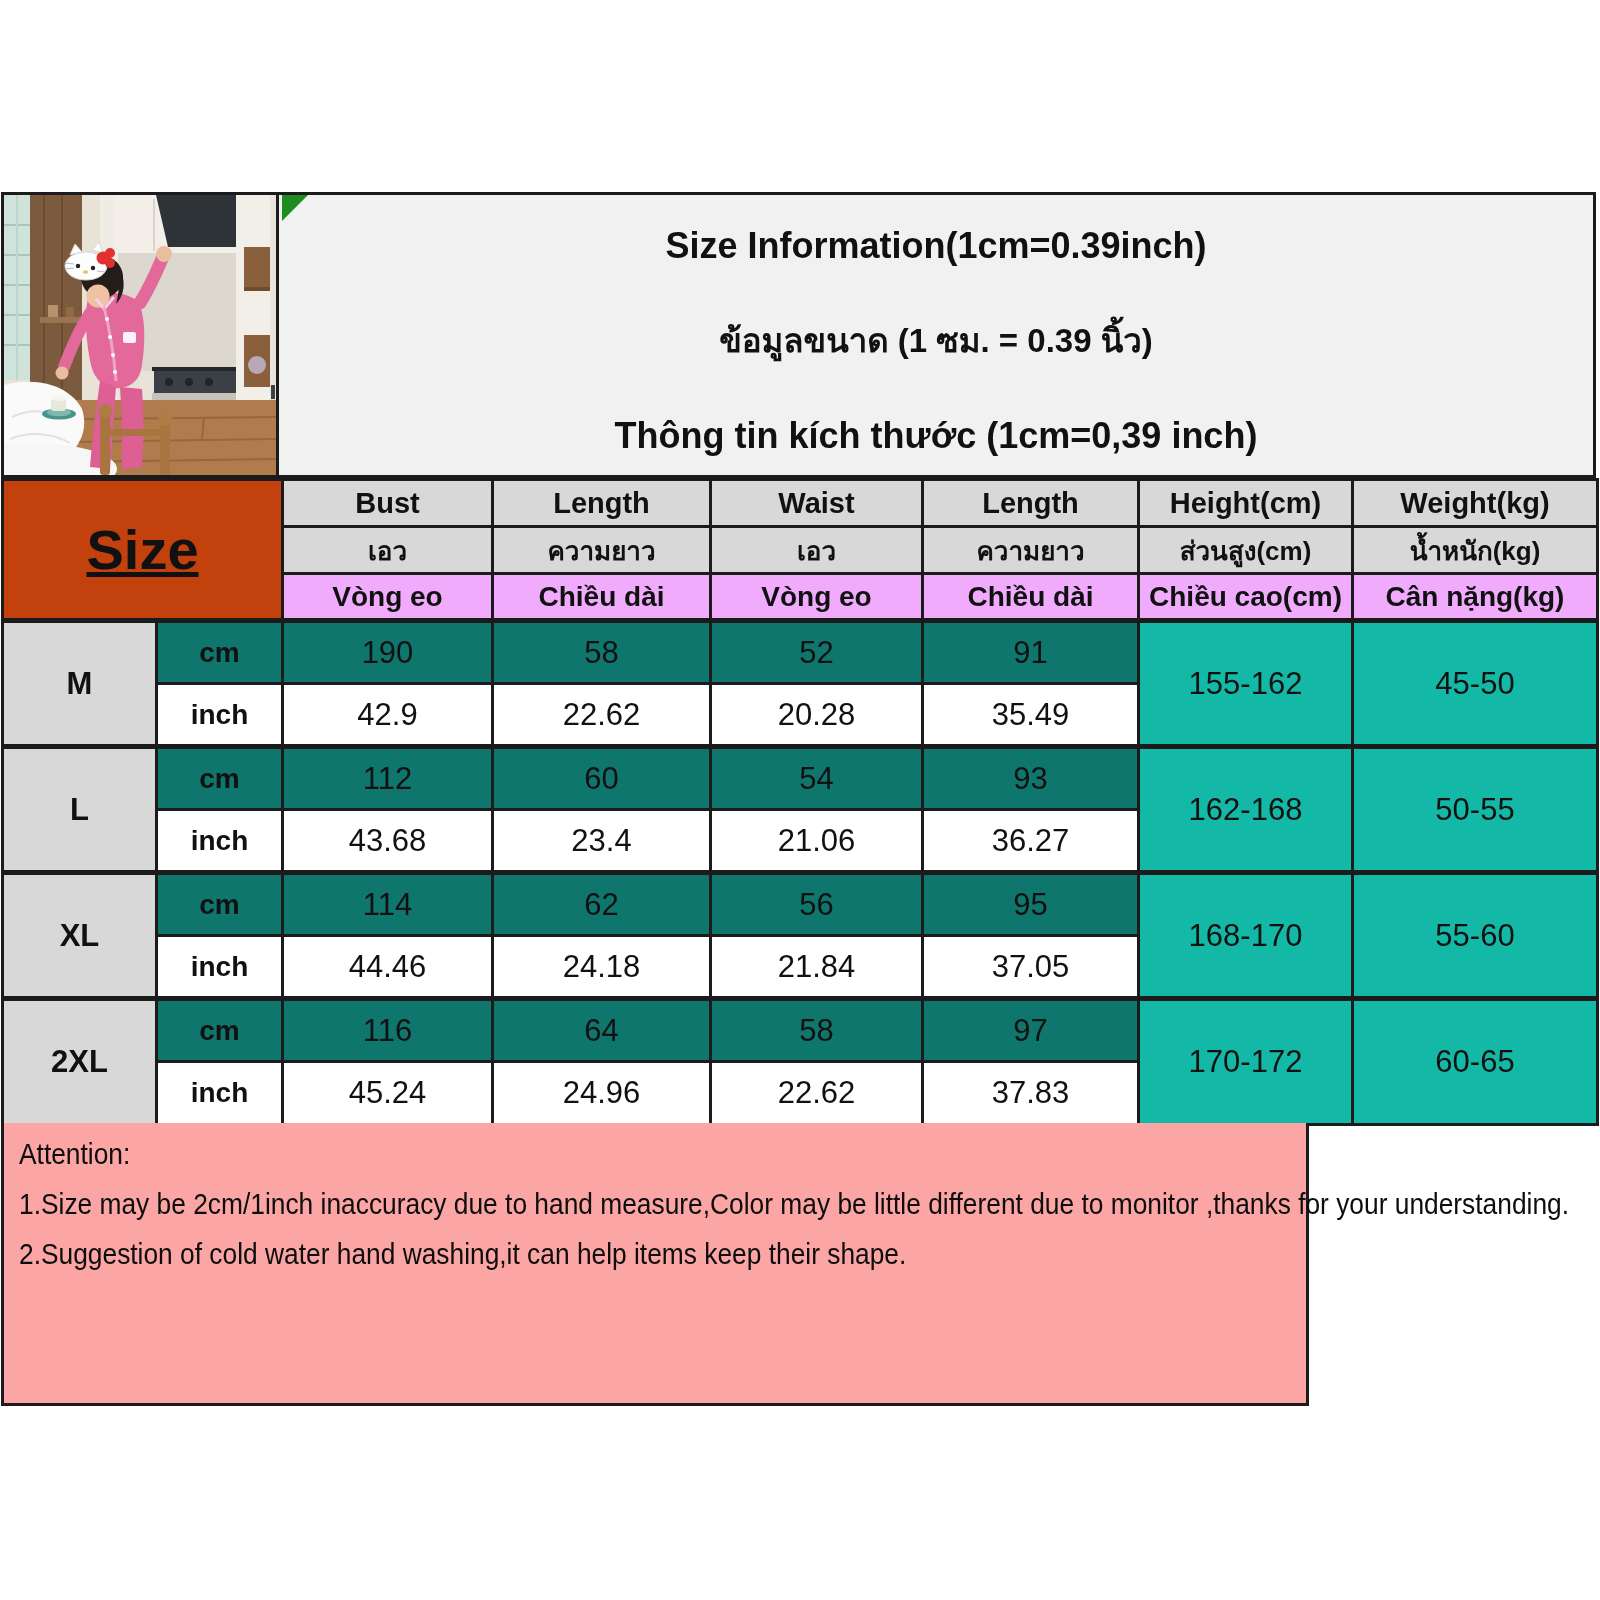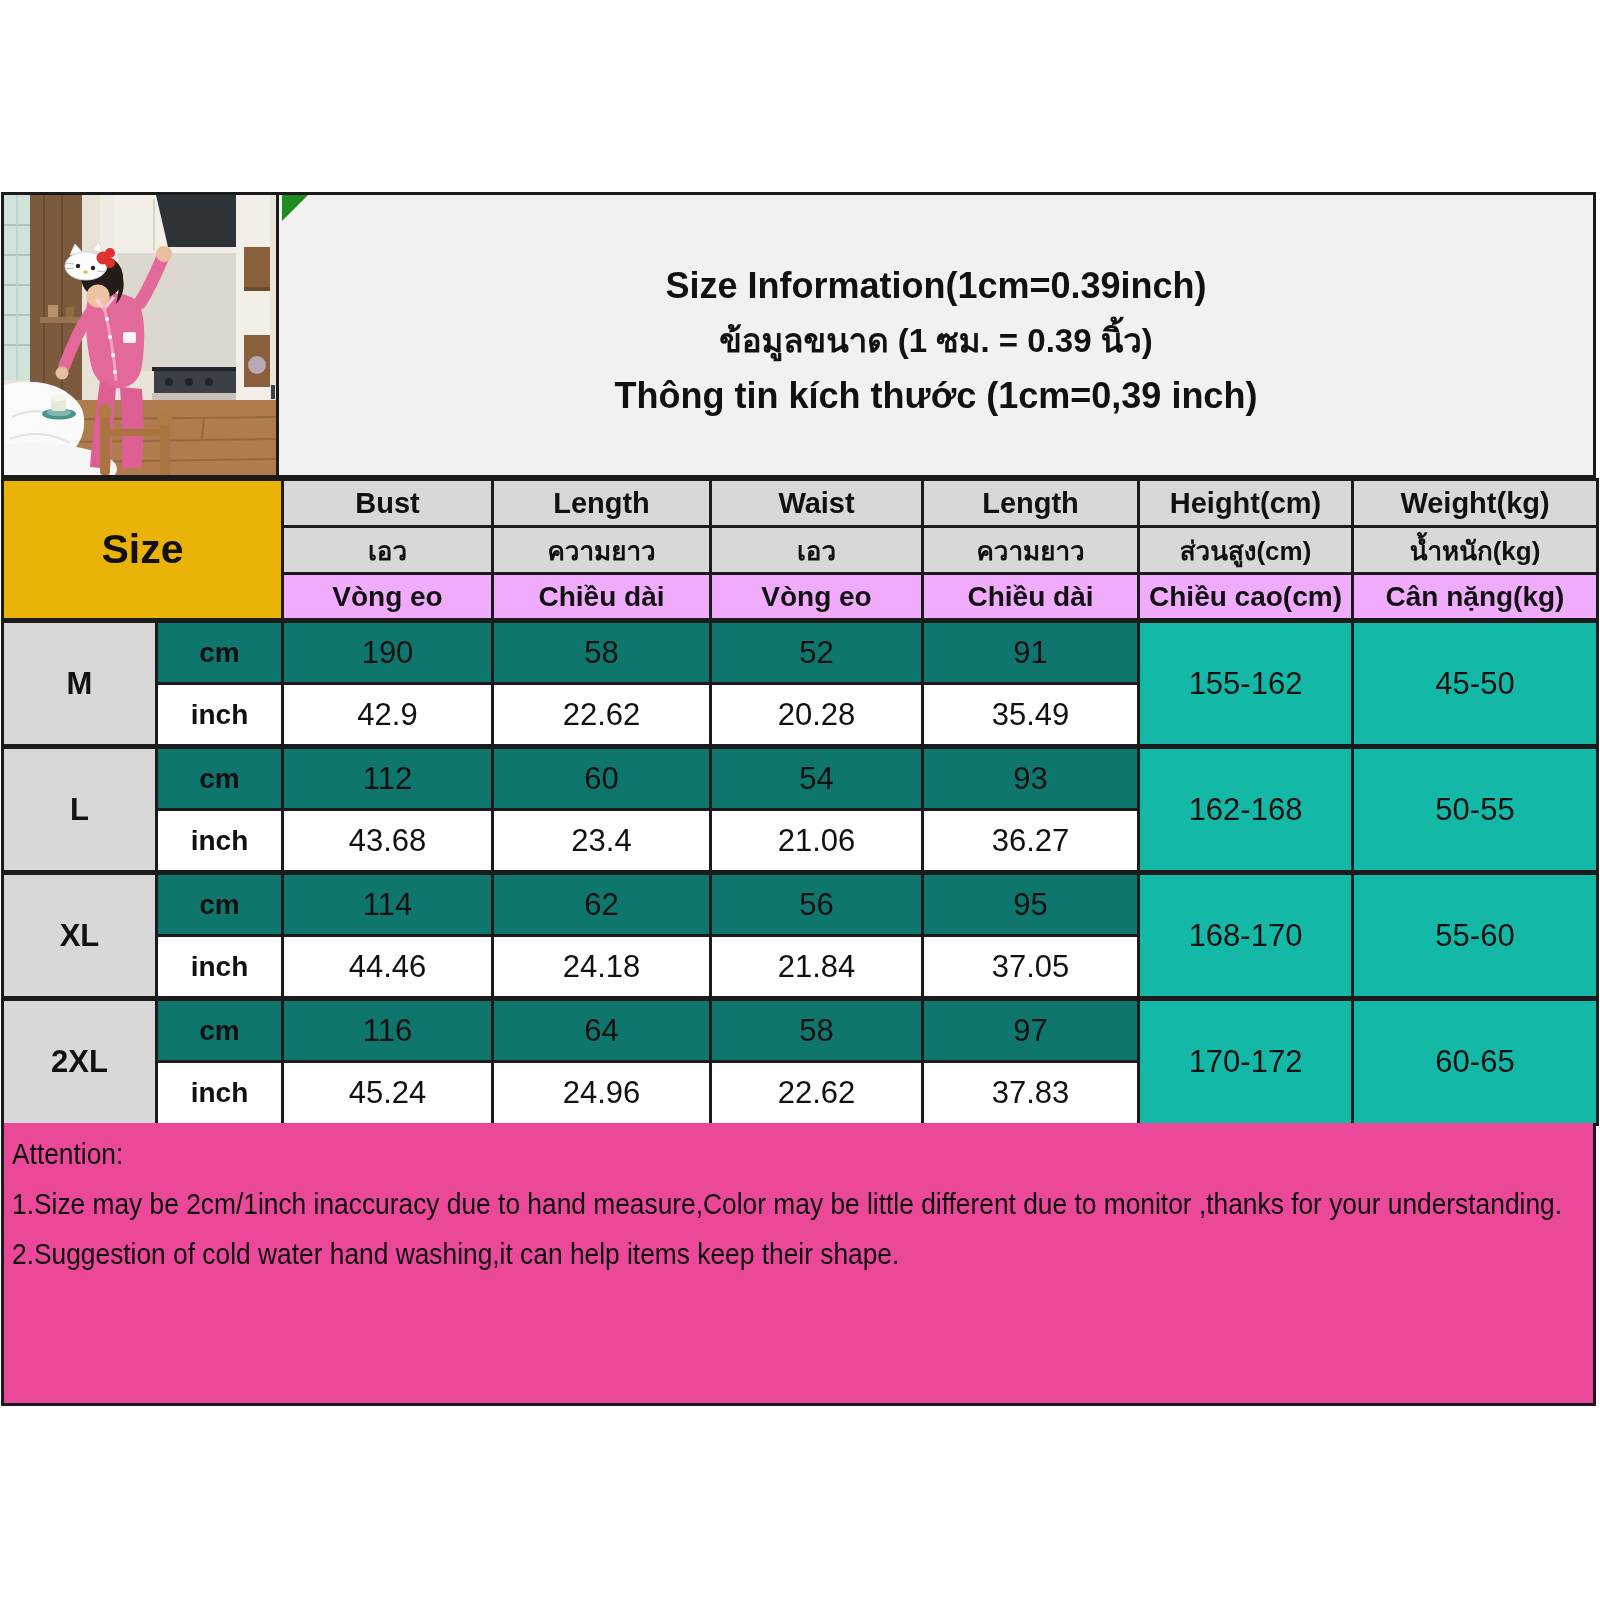--- a/index.html
+++ b/index.html
@@ -6,49 +6,49 @@
   .page{position:relative;width:1600px;height:1600px;background:#ffffff;overflow:hidden;
         font-family:"Liberation Sans","DejaVu Sans",sans-serif;color:#111;}
 
   
   .photo-frame{position:absolute;left:1px;top:192px;width:278px;height:286px;
                border:3px solid #1b1b1b;box-sizing:border-box;background:#e8e2d7;overflow:hidden;}
   .photo-frame svg{display:block;width:100%;height:100%;}
   .banner{position:absolute;left:279px;top:192px;width:1317px;height:286px;box-sizing:border-box;
           background:#f1f1f1;border:3px solid #1b1b1b;border-left:none;
           display:flex;flex-direction:column;justify-content:center;align-items:center;
-          padding-top:10px;}
+          padding-top:10px;gap:40px;}
   .banner .t1{font-size:36px;font-weight:bold;line-height:55px;}
   .banner .t2{font-size:33px;font-weight:bold;line-height:55px;}
   .banner .t3{font-size:36px;font-weight:bold;line-height:55px;}
   .corner-tri{position:absolute;left:282px;top:195px;width:0;height:0;
               border-top:26px solid #1f8c1f;border-right:26px solid transparent;}
 
   
   table.size-table{position:absolute;left:1px;top:478px;width:1595px;
                    border-collapse:collapse;table-layout:fixed;}
   .size-table td{border:3px solid #1b1b1b;text-align:center;vertical-align:middle;
                  padding:0;overflow:hidden;}
   .size-table tr.hdr{height:47px;}
   .size-table tr.data{height:63px;}
   tr.block-start td{border-top-width:5px;}
   .hd{background:#d8d8d8;font-weight:bold;font-size:29px;}
   .hd-th{background:#d8d8d8;font-weight:bold;font-size:26px;}
   .hd-vi{background:#f0abfc;font-weight:bold;font-size:28px;}
-  .size-big{background:#eab308;font-weight:bold;font-size:41px;}
+  .size-big{background:#c2410c;font-weight:bold;font-size:56px;text-decoration:underline;}
   .size-letter{background:#d8d8d8;font-weight:bold;font-size:31px;}
   .unit{font-weight:bold;font-size:28px;}
   .val{font-size:31px;}
   .bg-cm{background:#0f766e;}
   .bg-inch{background:#ffffff;}
   .bg-merge{background:#14b8a6;font-size:31px;}
 
   
-  .attention{position:absolute;left:1px;top:1123px;width:1595px;height:283px;box-sizing:border-box;
-             background:#ec4899;border:3px solid #1b1b1b;border-top:none;padding:6px 0 0 8px;}
+  .attention{position:absolute;left:1px;top:1123px;width:1308px;height:283px;box-sizing:border-box;
+             background:#fca5a5;border:3px solid #1b1b1b;border-top:none;padding:6px 0 0 15px;}
   .attn-inner{width:1810px;transform:scaleX(0.878);transform-origin:0 0;
               font-size:30px;line-height:50px;color:#0d0d0d;}
 </style>
 </head>
 <body>
 
 <div class="page">
 
   <div class="photo-frame">
     <svg viewBox="0 0 272 280" preserveAspectRatio="none">

